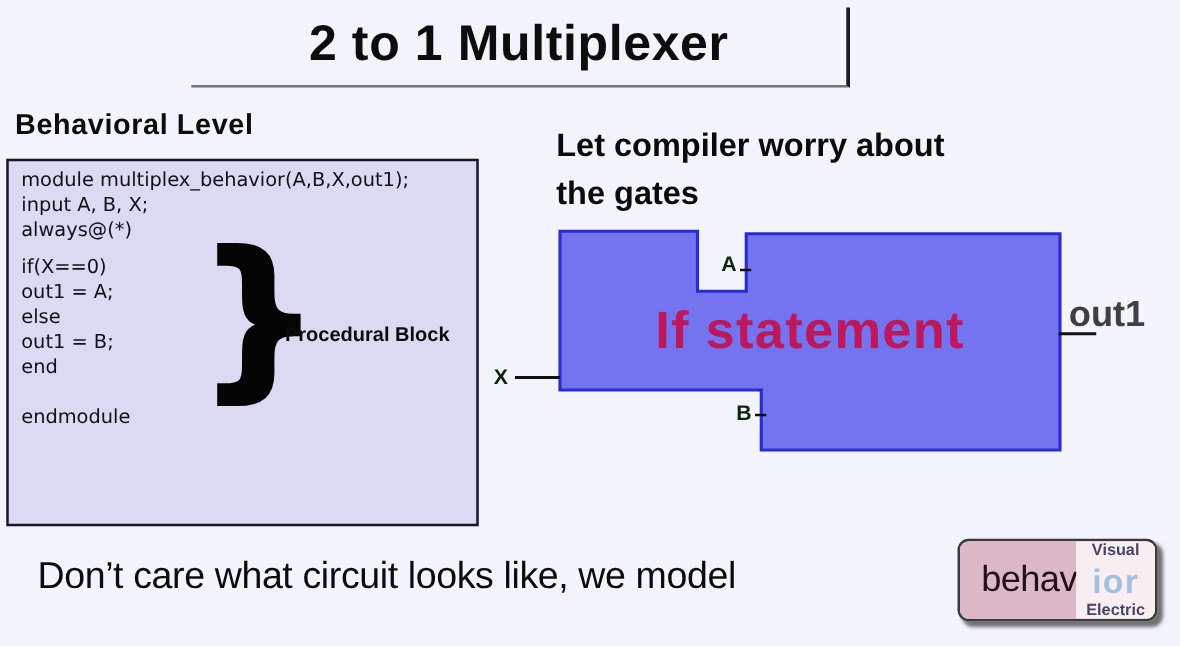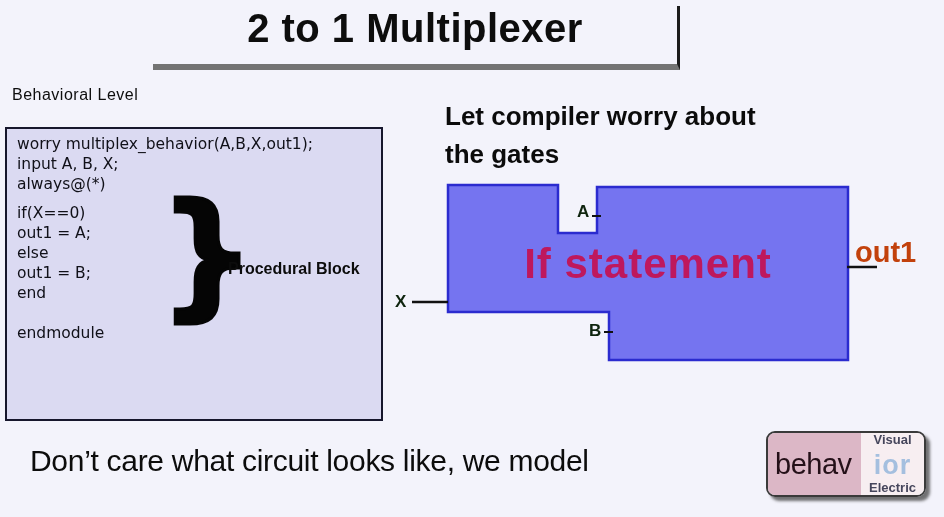--- a/index.html
+++ b/index.html
@@ -6,31 +6,31 @@
   html,body { width:944px; height:517px; }
   body {
     position:relative; overflow:hidden;
     background:#f3f3fb;
     font-family:"Liberation Sans", sans-serif;
     color:#111;
   }
   
   .title-frame {
     position:absolute; left:153px; top:6px; width:527px; height:64px;
-    border-bottom:6px solid #737373; border-right:3px solid #1b1b1b;
-    display:flex; justify-content:center;
+    border-bottom:2px solid #737373; border-right:3px solid #1b1b1b;
+    display:flex; align-items:center; justify-content:center;
   }
   .title-frame .title-text {
     font-size:40px; font-weight:600; letter-spacing:0.5px; color:#0d0d0d;
     padding-bottom:4px;
   }
   
   .behavioral-heading {
     position:absolute; left:12px; top:86px;
-    font-size:16px; font-weight:400; letter-spacing:0.5px; color:#0d0d0d;
+    font-size:23px; font-weight:700; letter-spacing:0.5px; color:#0d0d0d;
   }
   .code-box {
     position:absolute; left:5px; top:127px; width:378px; height:294px;
     background:#dbdaf2; border:2px solid #16162c; padding:5px 0 0 10px;
   }
   .code-line {
     font-family:"DejaVu Sans", sans-serif;
     font-size:15.5px; font-weight:500; line-height:20px; height:20px;
     color:#101018; white-space:pre;
   }
@@ -59,37 +59,37 @@
   }
   .label-a { left:577px; top:202px; }
   .label-b { left:589px; top:321px; }
   .label-x { left:395px; top:292px; }
   .if-statement-label {
     position:absolute; left:498px; top:240px; width:300px; text-align:center;
     font-size:42px; font-weight:700; letter-spacing:1px; color:#be185d;
   }
   .out1-label {
     position:absolute; left:855px; top:236px;
-    font-size:29px; font-weight:600; color:#c2410c;
+    font-size:29px; font-weight:600; color:#404040;
   }
   
   .caption {
     position:absolute; left:30px; top:444px;
     font-size:30px; font-weight:500; letter-spacing:-0.3px; color:#0c0c0c;
     white-space:nowrap;
   }
   
   .logo {
     position:absolute; left:766px; top:431px; width:160px; height:66px;
     border:2px solid #3a3a3a; border-radius:9px; overflow:hidden;
     display:flex; box-shadow:4px 4px 3px rgba(70,70,70,0.75);
   }
   .logo-left {
     width:93px; background:#dcb7c6; display:flex; align-items:center;
-    padding-left:7px;
+    padding-left:17px;
   }
   .logo-behav {
     font-size:29px; font-weight:500; letter-spacing:-0.5px; color:#241018;
   }
   .logo-right {
     flex:1; background:#f7eef1; display:flex; flex-direction:column;
     align-items:center; justify-content:space-between;
   }
   .logo-visual, .logo-electric {
     font-size:13px; font-weight:700; color:#46465c; line-height:14px;
@@ -102,21 +102,21 @@
 </head>
 <body>
 
 <div class="title-frame">
   <div class="title-text">2 to 1 Multiplexer</div>
 </div>
 
 <div class="behavioral-heading">Behavioral Level</div>
 
 <div class="code-box">
-  <div class="code-line">worry multiplex_behavior(A,B,X,out1);</div>
+  <div class="code-line">module multiplex_behavior(A,B,X,out1);</div>
   <div class="code-line">input A, B, X;</div>
   <div class="code-line">always@(*)</div>
   <div class="code-line">if(X==0)</div>
   <div class="code-line">out1 = A;</div>
   <div class="code-line">else</div>
   <div class="code-line">out1 = B;</div>
   <div class="code-line">end</div>
   <div class="code-line"></div>
   <div class="code-line">endmodule</div>
 </div>

